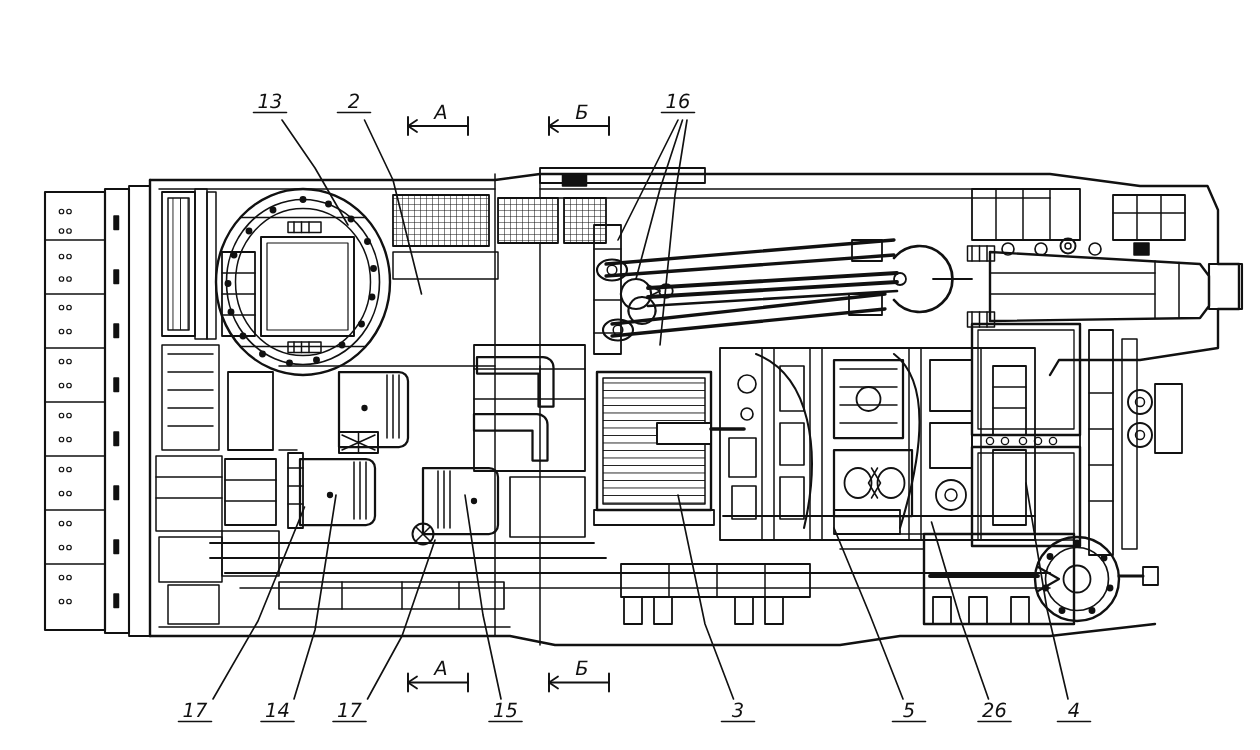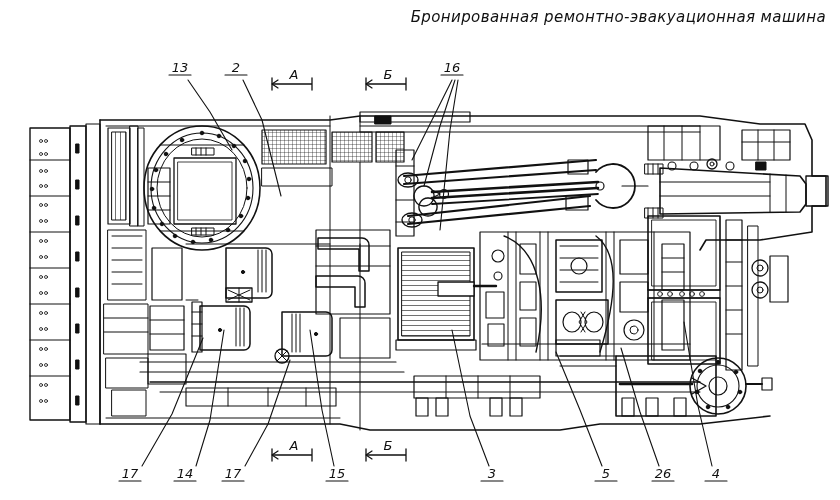--- a/index.html
+++ b/index.html
@@ -9,21 +9,20 @@
   #stage svg{position:absolute;left:0;top:0;}
   .ttl{position:absolute;right:14px;top:8px;font-style:italic;
        font-family:"DejaVu Sans","Liberation Sans",sans-serif;
        font-size:15px;color:#111;letter-spacing:.4px;white-space:nowrap;}
 </style>
 </head>
 <body>
 
 <div id="stage">
 
-  <div class="ttl">Бронированная ремонтно-эвакуационная машина</div>
 
   <svg width="840" height="500" viewBox="0 0 840 500">
     <defs>
       <pattern id="hatchfine" width="4" height="4" patternUnits="userSpaceOnUse">
         <path d="M0,4 L4,0" stroke="#111" stroke-width="0.5"></path>
       </pattern>
       <pattern id="fins" width="5" height="5" patternUnits="userSpaceOnUse">
         <path d="M0,0 L5,0" stroke="#111" stroke-width="1.2"></path>
       </pattern>
       <pattern id="finsV" width="5" height="5" patternUnits="userSpaceOnUse">

